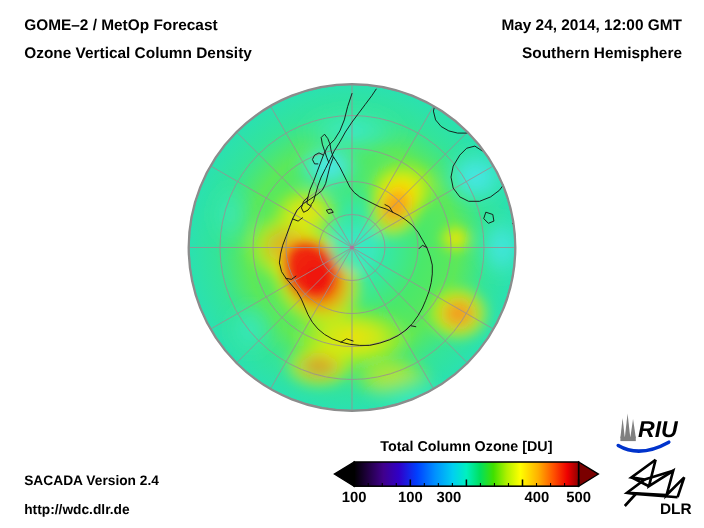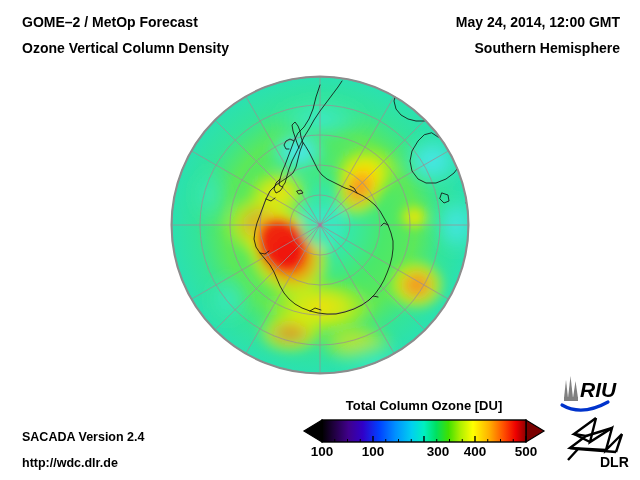--- a/index.html
+++ b/index.html
@@ -279,22 +279,22 @@
           <line x1="187.75" x2="187.75" y1="24" y2="21" stroke="#000000" stroke-width="1"></line>
           <line x1="200.5" x2="200.5" y1="24" y2="21" stroke="#000000" stroke-width="1"></line>
           <line x1="213.25" x2="213.25" y1="24" y2="21" stroke="#000000" stroke-width="1"></line>
           <line x1="226" x2="226" y1="24" y2="18" stroke="#000000" stroke-width="1.4"></line>
         </g>
     </svg>
 
     <div class="ticks">
       <span style="left:22px">100</span>
       <span style="left:73px">100</span>
-      <span style="left:138px">300</span>
-      <span style="left:175px">400</span>
+      <span style="left:108px">300</span>
+      <span style="left:188px">400</span>
       <span style="left:226px">500</span>
     </div>
   </div>
 
   <div class="logos">
     <svg width="82" height="96" viewBox="0 0 82 96">
 
       <g>
         <g fill="#808080">
           <path d="M8,26 L10,8 L12,26 Z"></path>

